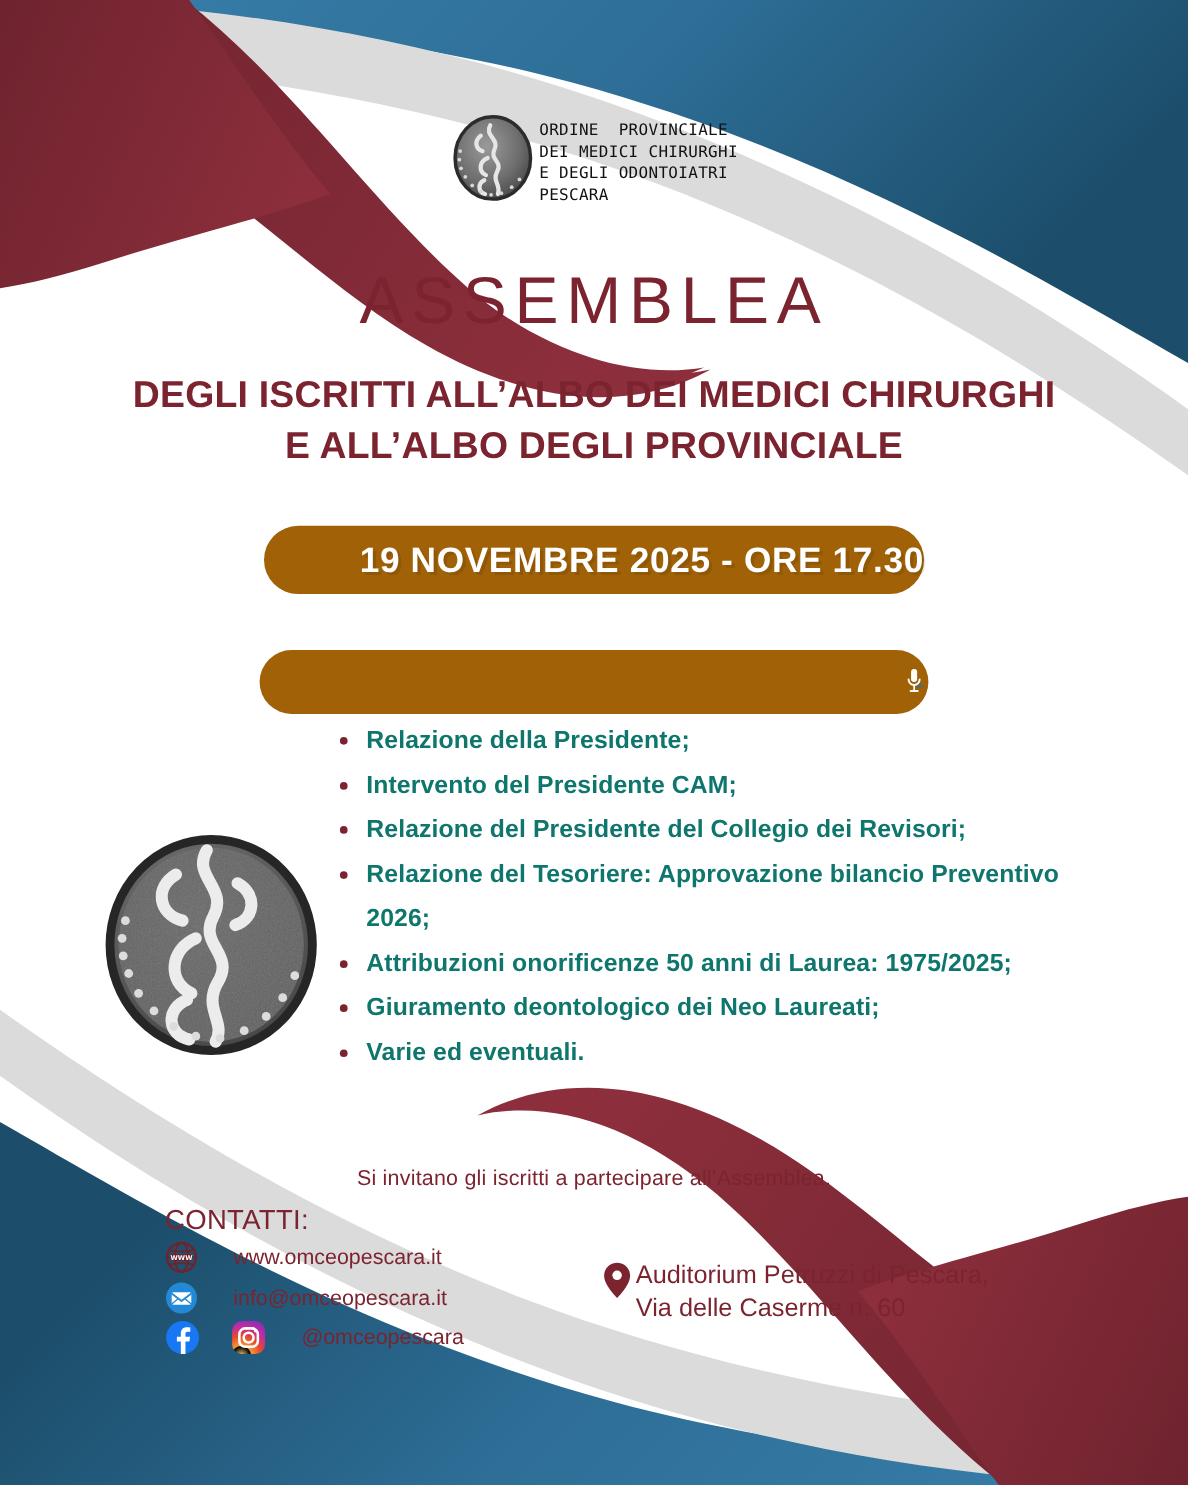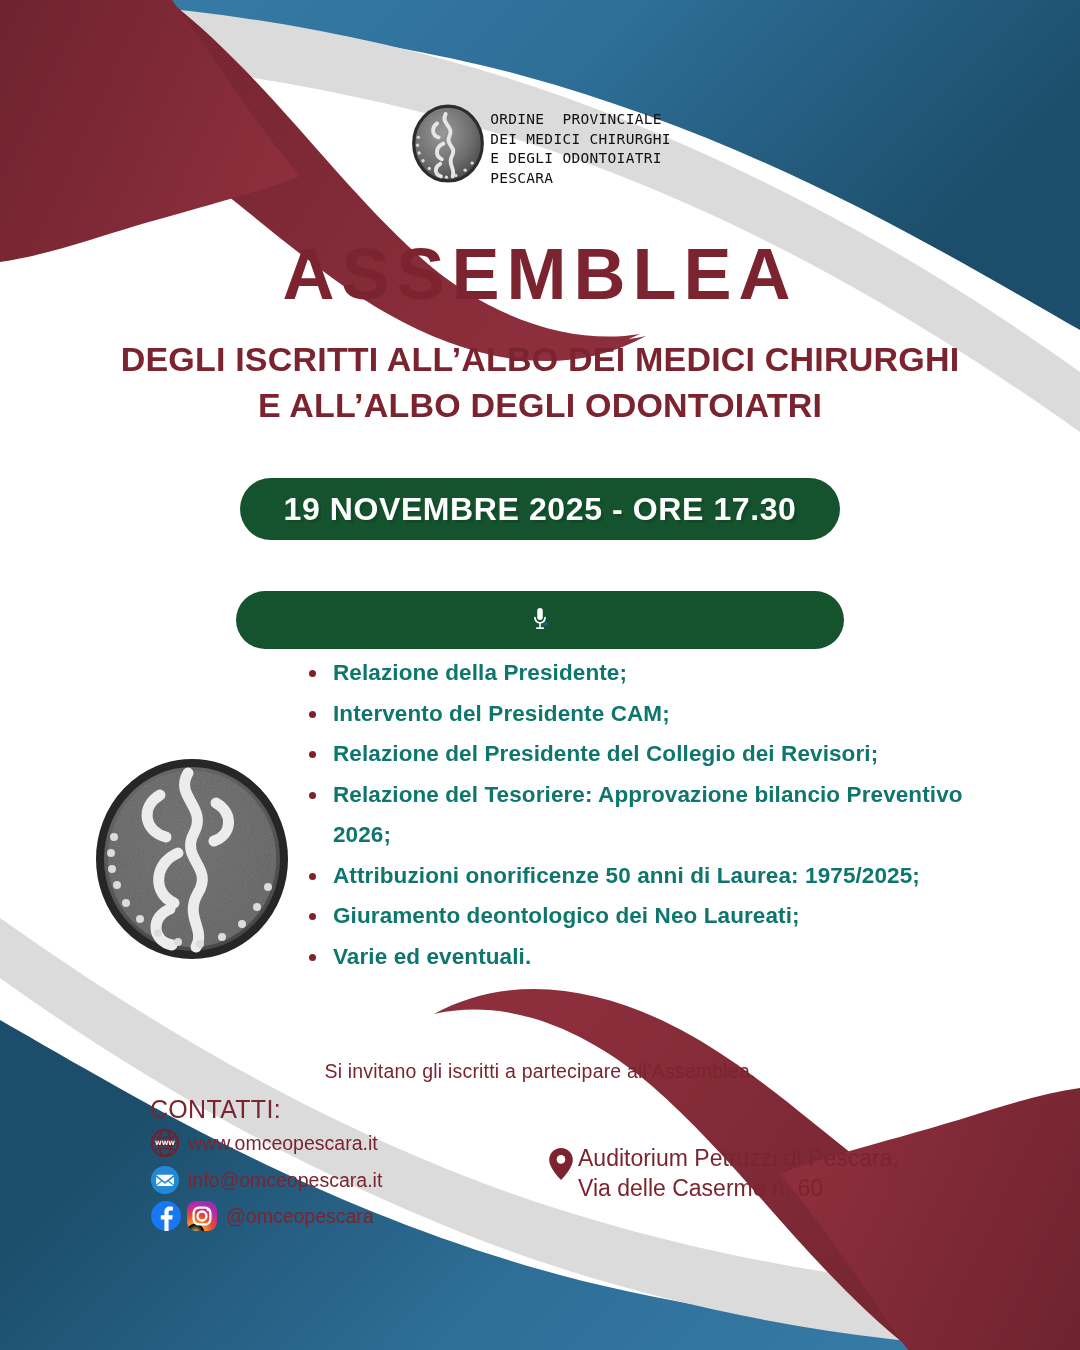--- a/index.html
+++ b/index.html
@@ -32,38 +32,38 @@
     letter-spacing:0.3px;
     font-weight:400;
     padding-top:7px;
     white-space:pre;
   }
 
   
   .title-main{
     position:absolute;left:0;top:232px;width:1080px;text-align:center;
     color:#7B2430;
-    font-size:72px;line-height:84px;
-    font-weight:700;
+    font-size:60px;line-height:84px;
+    font-weight:400;
     letter-spacing:7px;
   }
   .title-sub{
     position:absolute;left:0;top:336px;width:1080px;text-align:center;
     color:#7B2430;
     font-size:34px;line-height:46px;
     font-weight:700;
     letter-spacing:0.2px;
   }
 
   
   .pill{
     position:absolute;
-    background:#14532d;
+    background:#a16207;
     border-radius:999px;
-    display:flex;align-items:center;justify-content:center;
+    display:flex;align-items:center;justify-content:flex-end;
     color:#ffffff;
   }
   .pill-date{
     left:240px;top:478px;width:600px;height:62px;
     font-size:32px;font-weight:700;letter-spacing:0.6px;
     text-shadow:3px 3px 0 rgba(0,0,0,0.10);
   }
   .pill-agenda{
     left:236px;top:591px;width:608px;height:58px;
     font-size:21.5px;font-weight:400;letter-spacing:0.4px;
@@ -106,21 +106,21 @@
     letter-spacing:0.2px;
   }
 
   
   .contatti-title{
     position:absolute;left:150px;top:1095px;
     color:#7B2430;font-size:25px;font-weight:400;letter-spacing:0.3px;
   }
   .contact-row{
     position:absolute;left:150px;
-    display:flex;align-items:center;gap:4px;
+    display:flex;align-items:center;gap:28px;
     color:#7B2430;font-size:19.5px;font-weight:400;
   }
   .c1{top:1128px;}
   .c2{top:1165px;}
   .c3{top:1200px;}
   .c-ico{width:30px;height:30px;flex:0 0 auto;display:block;}
   .social-ico{width:32px;height:32px;flex:0 0 auto;display:block;}
   .contact-row .label{padding-left:4px;white-space:nowrap;}
 
   
@@ -216,21 +216,21 @@
     </svg>
     <div class="org-lines">ORDINE  PROVINCIALE
 DEI MEDICI CHIRURGHI
 E DEGLI ODONTOIATRI
 PESCARA</div>
   </div>
 
   <div class="title-main">ASSEMBLEA</div>
   <div class="title-sub">
     <div>DEGLI ISCRITTI ALL’ALBO DEI MEDICI CHIRURGHI</div>
-    <div>E ALL’ALBO DEGLI ODONTOIATRI</div>
+    <div>E ALL’ALBO DEGLI PROVINCIALE</div>
   </div>
 
   <div class="pill pill-date">
     <span>19 NOVEMBRE 2025 - ORE 17.30</span>
   </div>
 
   <div class="pill pill-agenda">
     <span class="mic-wrap">
       <svg viewBox="0 0 24 30" width="22" height="28">
         <path d="M16,14 L21,19 L21,21 L14,21 Z" fill="#1B74B8" opacity="0.45"></path>

